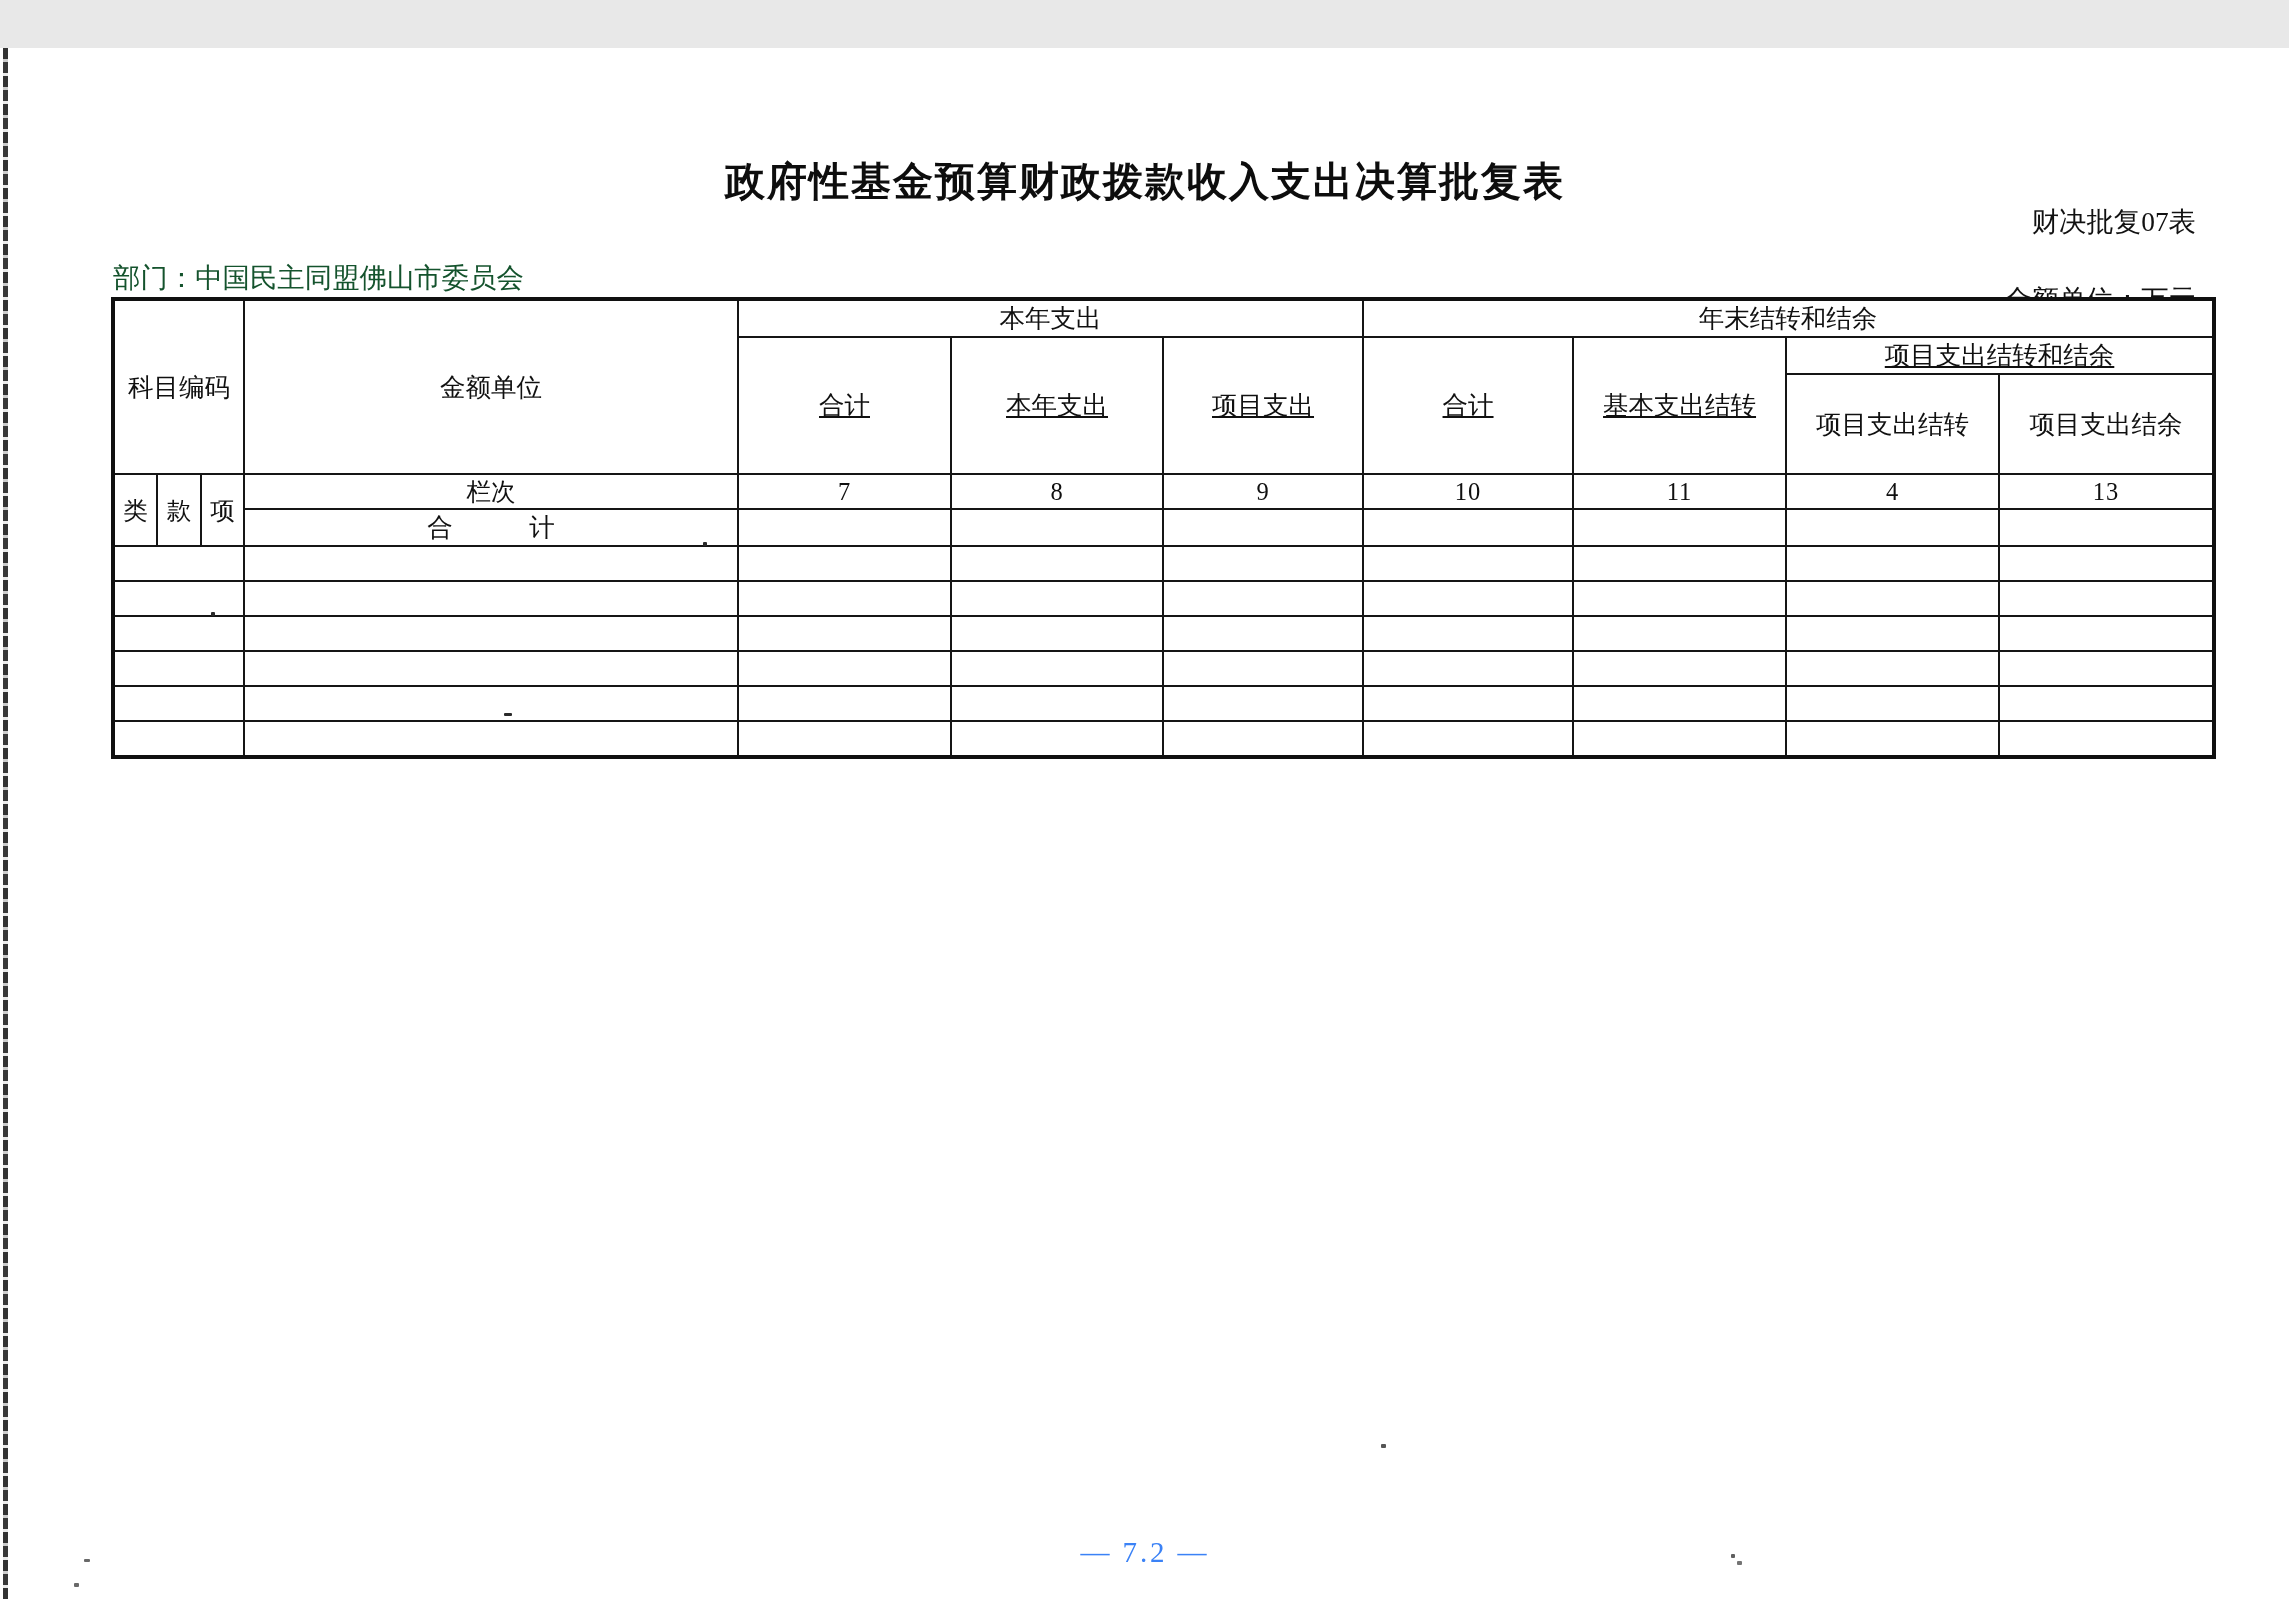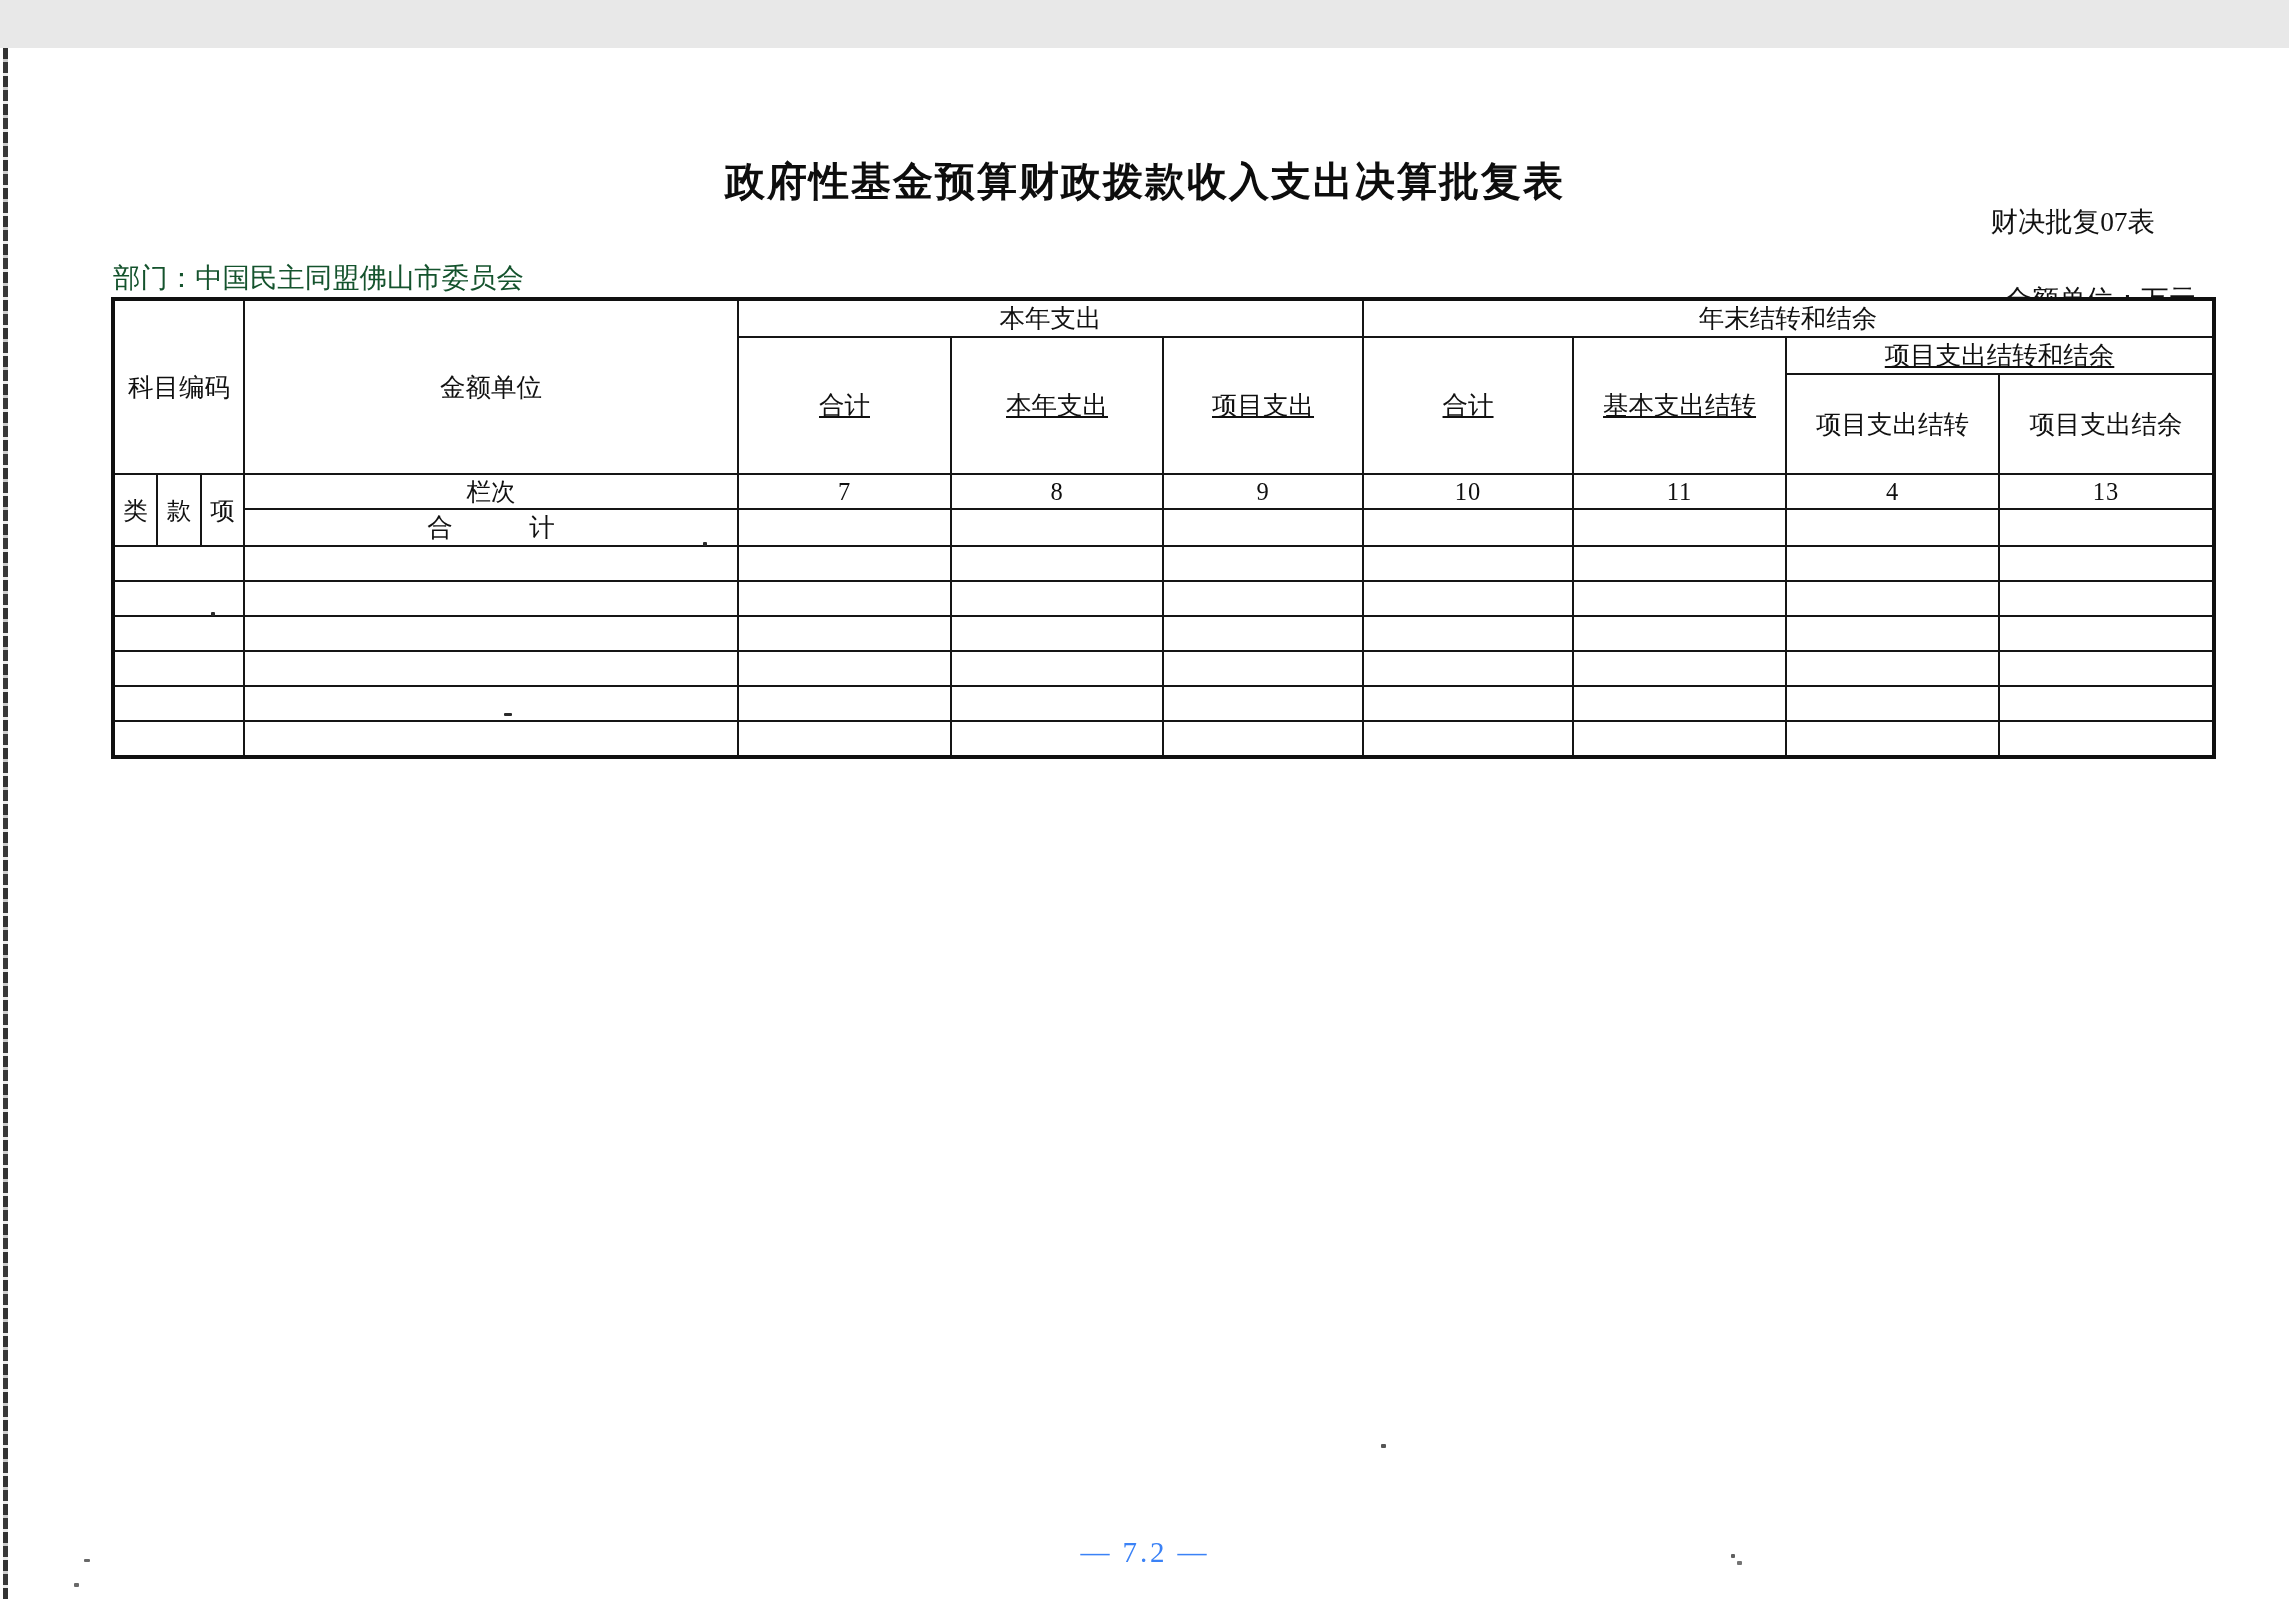--- a/index.html
+++ b/index.html
@@ -18,21 +18,21 @@
     background:repeating-linear-gradient(180deg,#1c1c1c 0 10.8px,rgba(28,28,28,.25) 10.8px 13.7px,#222 13.7px 25.5px,rgba(28,28,28,.1) 25.5px 28px);
     opacity:.9;
   }
   .title{
     position:absolute;left:0;right:0;top:106px;
     text-align:center;font-size:40px;font-weight:700;letter-spacing:2px;
     color:#0d0d0d;
   }
   .corner-right{
     position:absolute;right:94px;top:155px;
-    font-size:27.4px;line-height:39px;color:#111;
+    text-align:right;font-size:27.4px;line-height:39px;color:#111;
     white-space:pre;
   }
   .dept{
     position:absolute;left:113px;top:212px;
     font-size:27.4px;color:#14532d;
   }
   table.main{
     position:absolute;left:111px;top:249px;
     width:2099px;table-layout:fixed;
     border-collapse:collapse;

